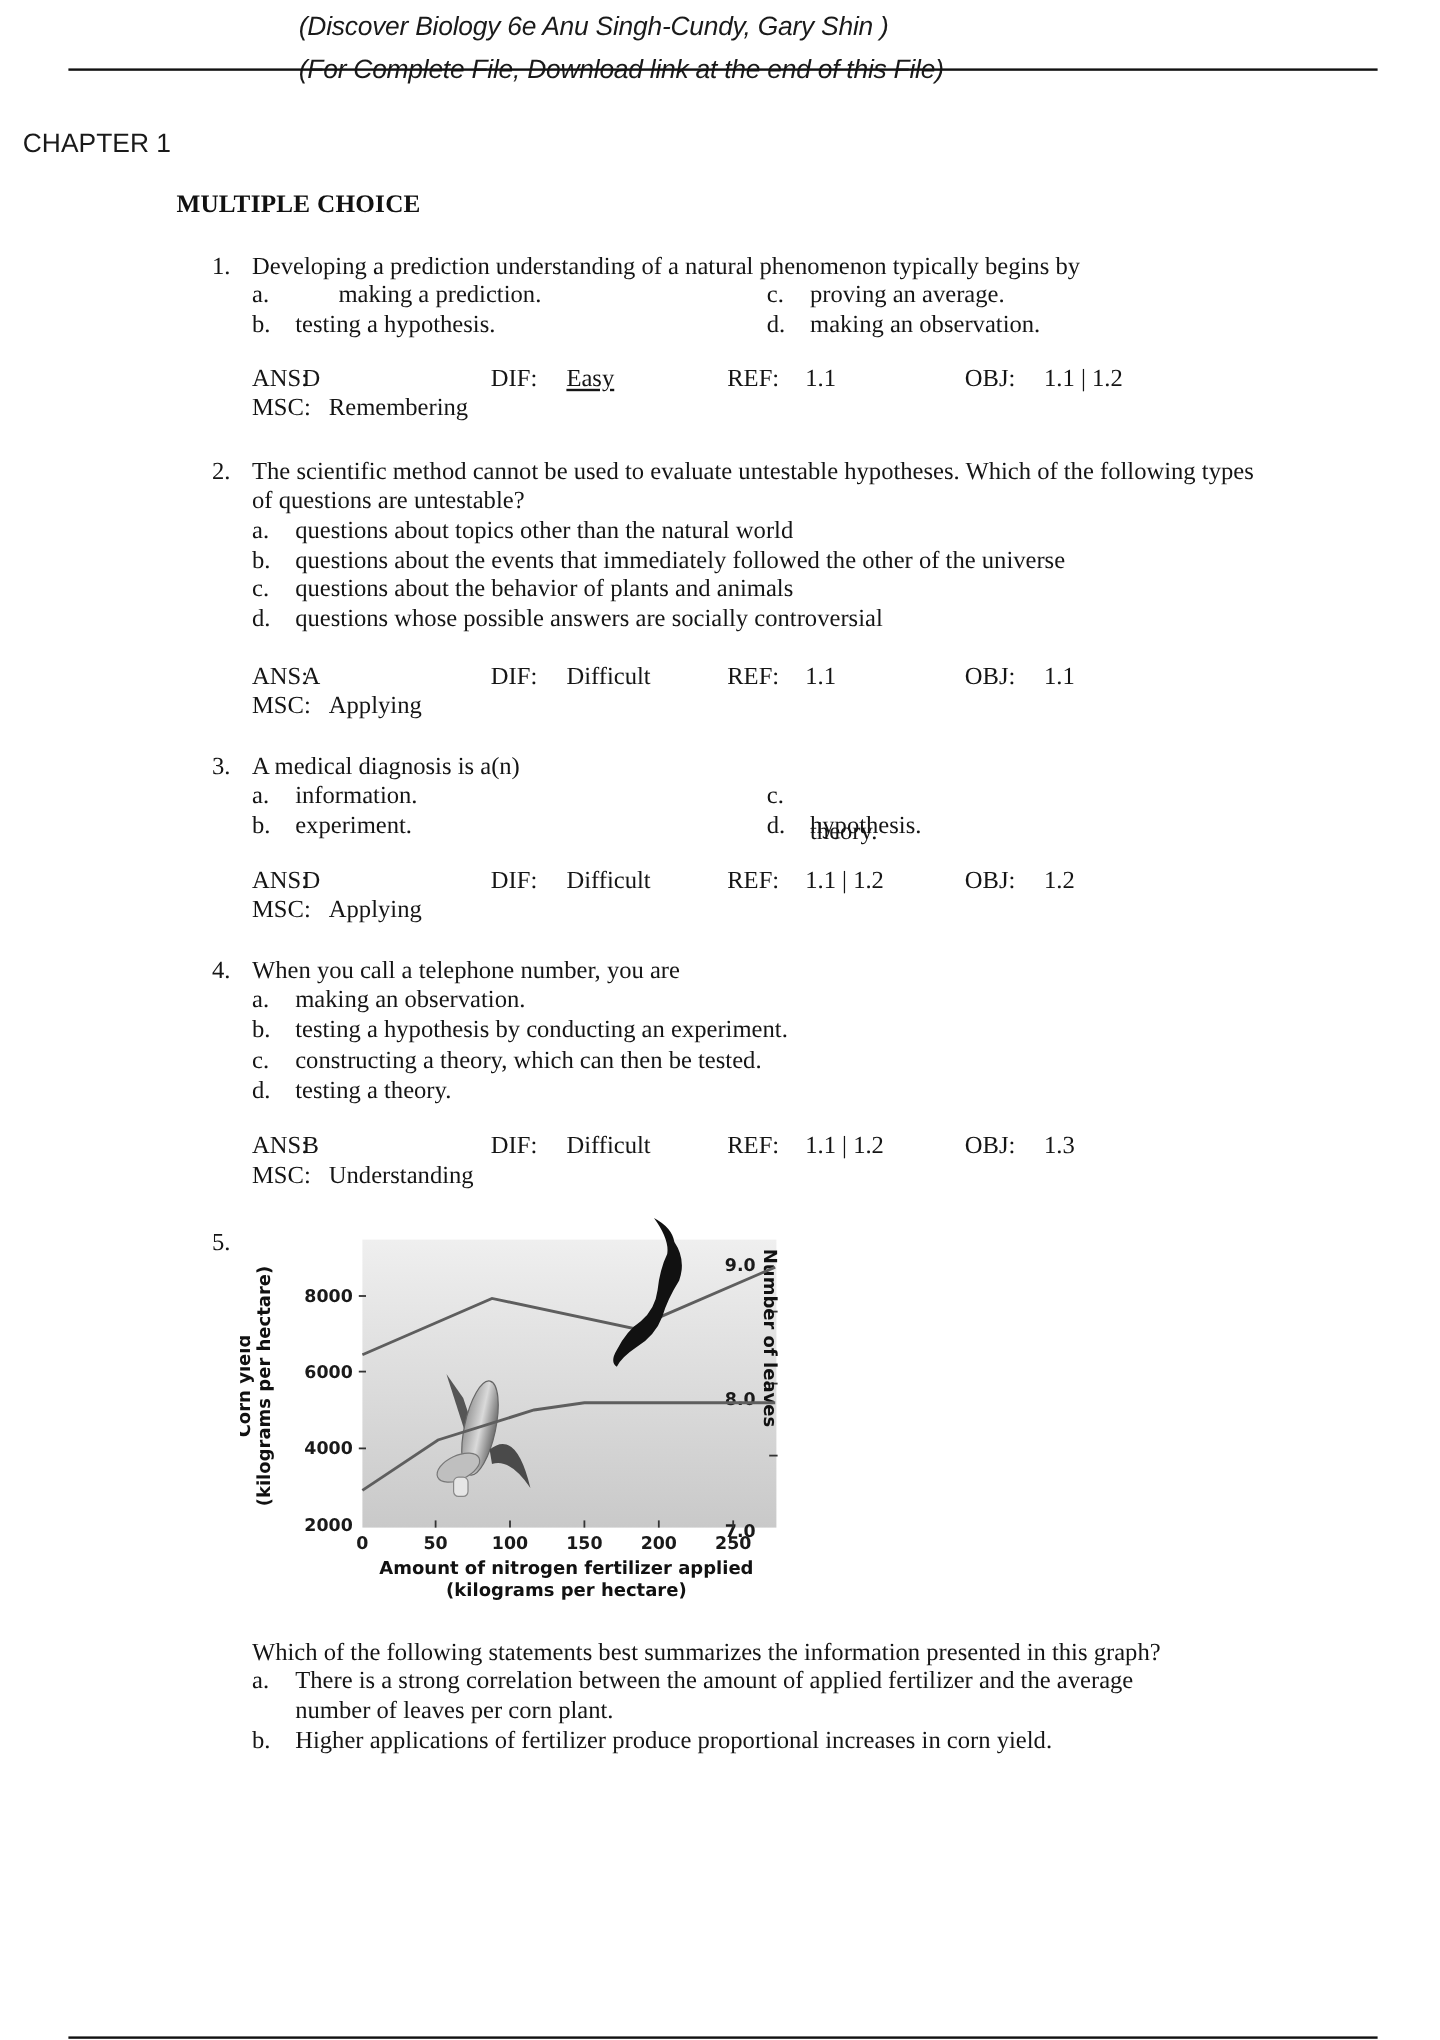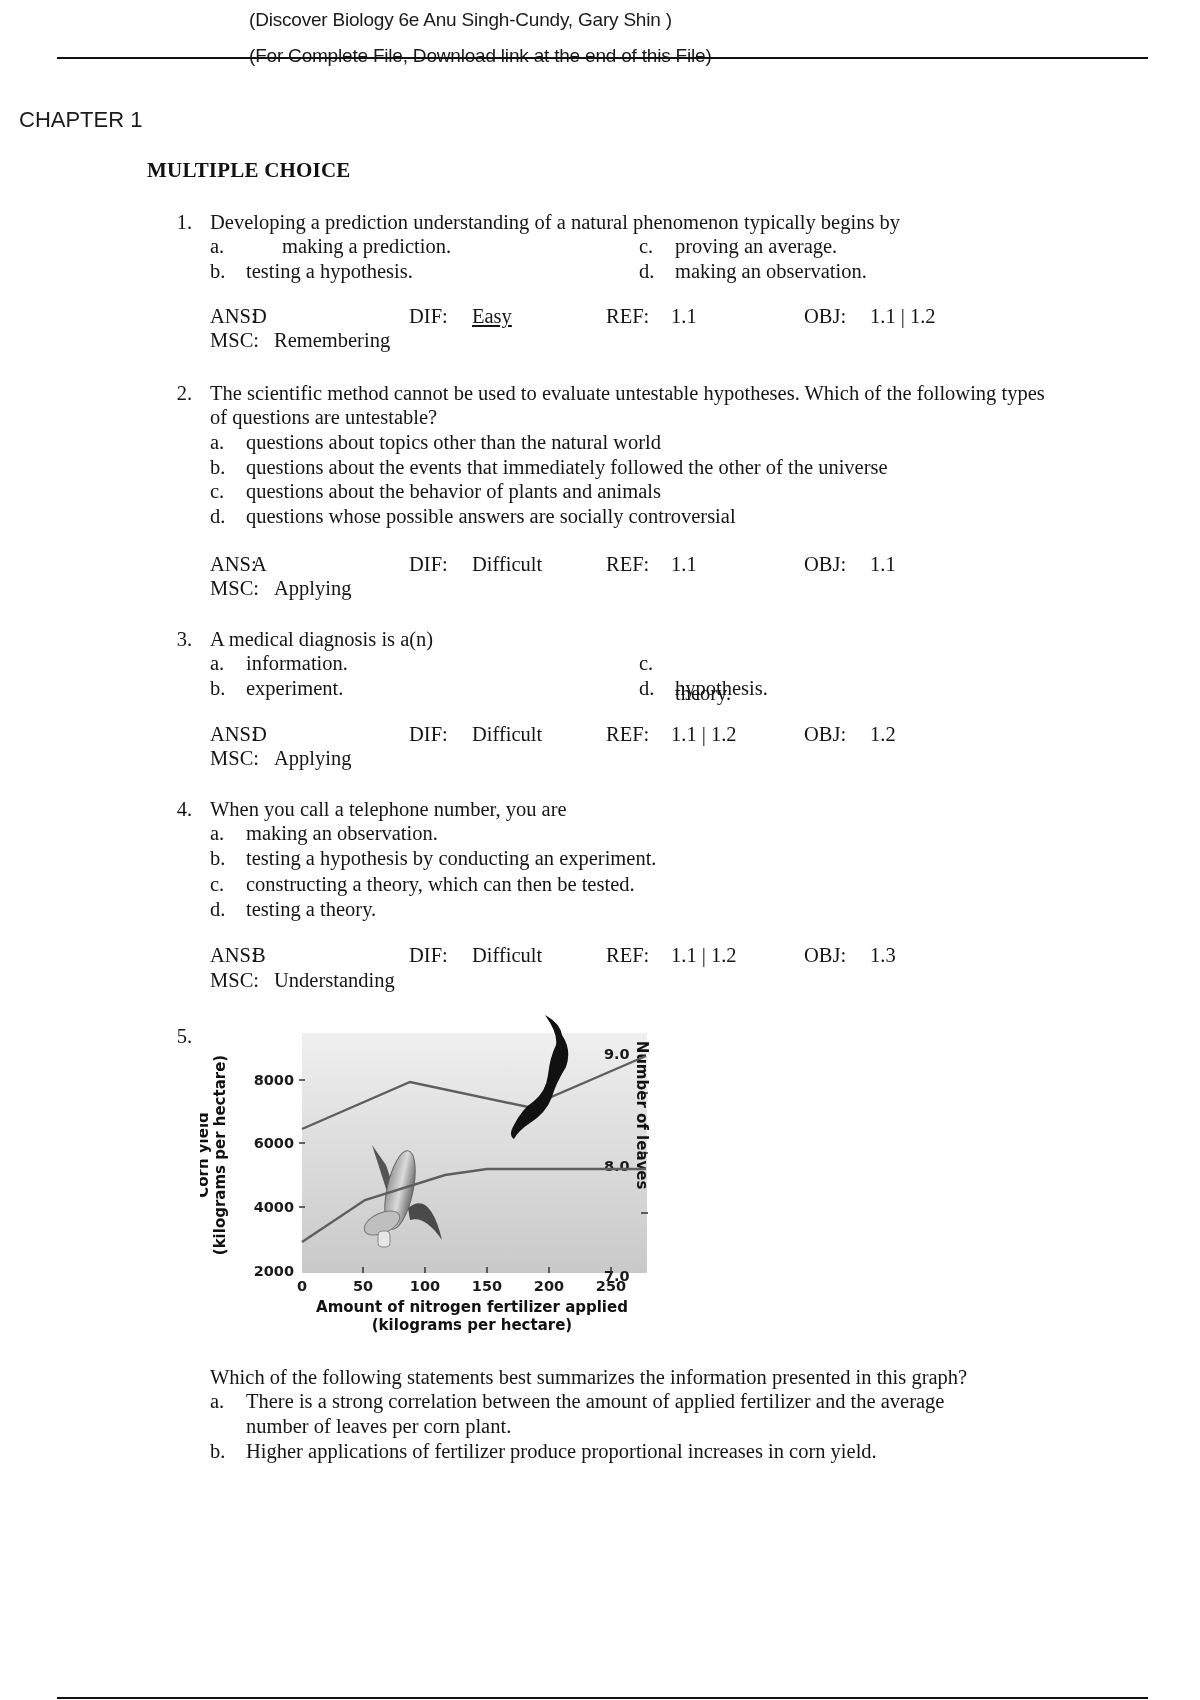--- a/index.html
+++ b/index.html
@@ -1,20 +1,20 @@
 <!DOCTYPE html>
 <html><head>
 <meta charset="utf-8">
 <style>
   html, body { margin: 0; padding: 0; background: #ffffff; }
   body { width: 1200px; height: 1700px; position: relative; overflow: hidden; color: #111; }
   .sans { font-family: "Liberation Sans", sans-serif; }
   .serif { font-family: "Liberation Serif", serif; }
   .abs { position: absolute; white-space: nowrap; }
-  .hdr { font-size: 19px; color: #1a1a1a; letter-spacing: -0.2px; }
+  .hdr { font-size: 22px; color: #1a1a1a; letter-spacing: -0.2px; font-style: italic; }
   .hrule { position: absolute; left: 57px; width: 1091px; height: 2px; background: #111; }
   .chapter { font-size: 22px; color: #1a1a1a; }
   .section { font-size: 21px; font-weight: bold; letter-spacing: 0.2px; }
   .t { font-size: 20.5px; line-height: 24px; color: #151515; }
   .num { width: 24px; text-align: right; }
   .chart-wrap { position: absolute; left: 200px; top: 1005px; width: 500px; height: 340px; }
   .chart-wrap svg { position: absolute; left: 0; top: 0; }
   .ctick { font-family: "DejaVu Sans", sans-serif; font-weight: bold; font-size: 14.5px; fill: #1a1a1a; }
   .clab { font-family: "DejaVu Sans", sans-serif; font-weight: bold; font-size: 15px; fill: #111; }
 </style>

